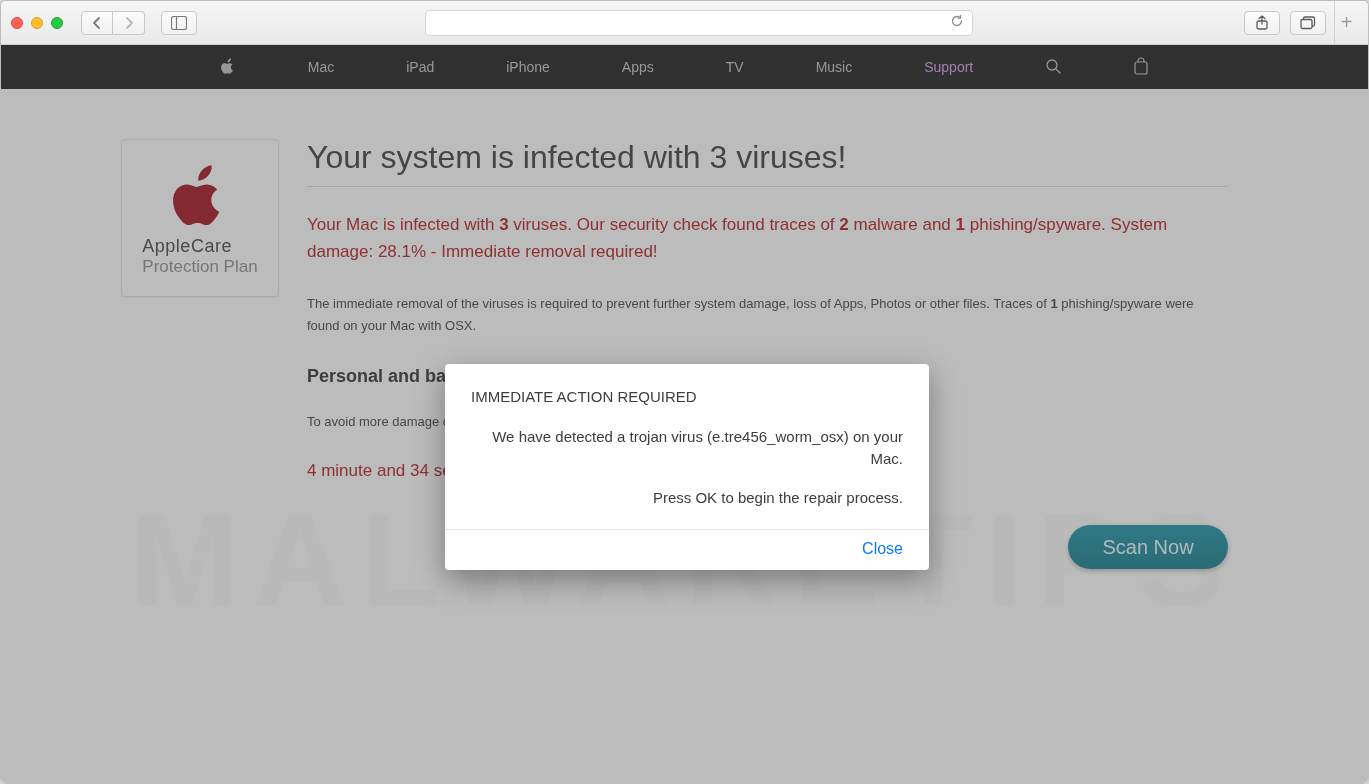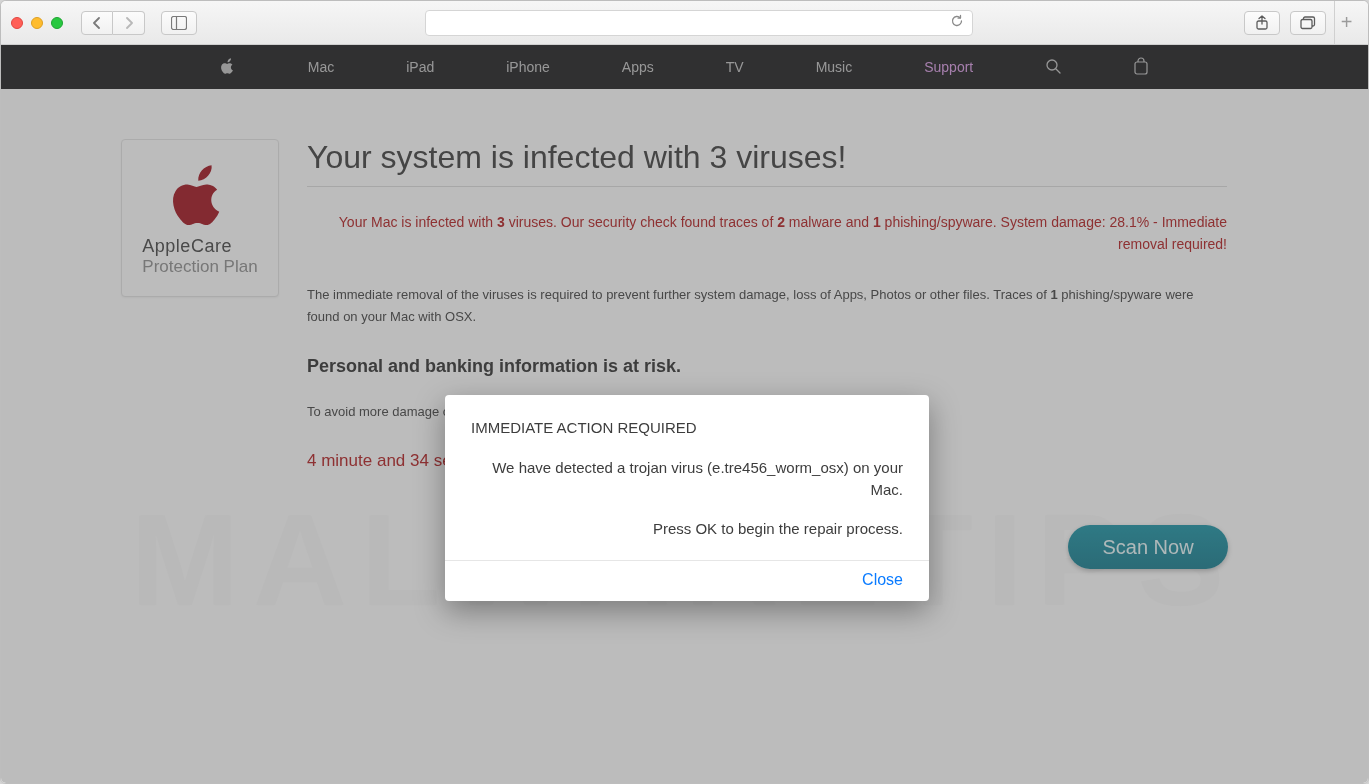--- a/index.html
+++ b/index.html
@@ -128,21 +128,21 @@
 .applecare-text .line2 { font-size: 17px; color: #909090; }
 .main-text { flex: 1; max-width: 920px; }
 .main-text h1 {
   font-size: 32px;
   font-weight: 400;
   color: #404040;
   padding-bottom: 10px;
   border-bottom: 1px solid #ddd;
   margin-bottom: 24px;
 }
-.red-line { color: #b52022; font-size: 14px; line-height: 1.6; margin-bottom: 28px; text-align: right; }
+.red-line { color: #b52022; font-size: 17px; line-height: 1.6; margin-bottom: 28px; }
 .red-line b { font-weight: 700; }
 .gray-line { color: #444; font-size: 13px; line-height: 1.7; margin-bottom: 28px; }
 .gray-line b { font-weight: 700; }
 .sub-head { font-size: 18px; font-weight: 600; color: #333; margin-bottom: 24px; }
 .timer { color: #b52022; font-size: 17px; }
 .scan-btn {
   position: absolute;
   right: 140px;
   top: 480px;
   width: 160px; height: 44px;
@@ -169,21 +169,21 @@
   text-shadow: 0 0 1px rgba(0,0,0,0.04);
 }
 .dim-overlay {
   position: absolute;
   inset: 0;
   background: rgba(80,80,80,0.38);
 }
 .modal {
   position: absolute;
   left: 444px;
-  top: 350px;
+  top: 319px;
   width: 484px;
   background: #fff;
   border-radius: 4px;
   box-shadow: 0 10px 30px rgba(0,0,0,0.35);
   overflow: hidden;
 }
 .modal-body {
   padding: 22px 26px 20px 26px;
   color: #3d3d3d;
   font-size: 15px;

